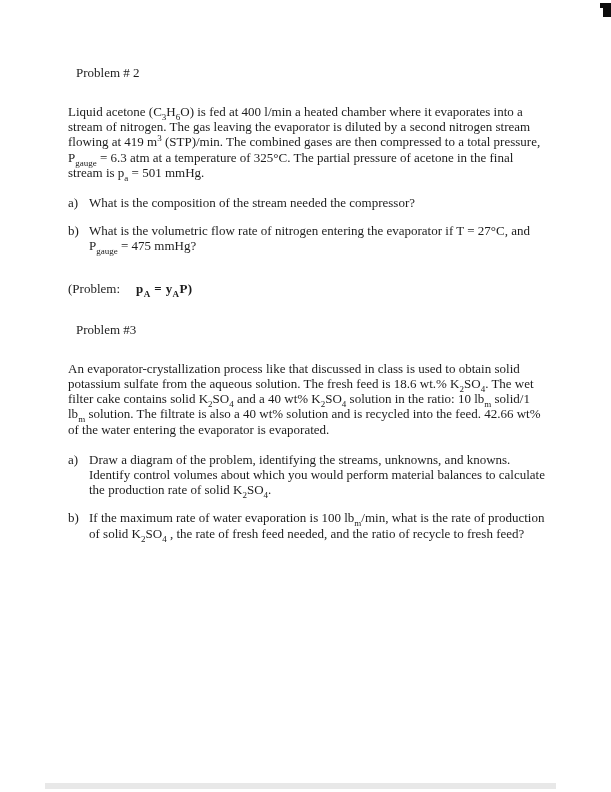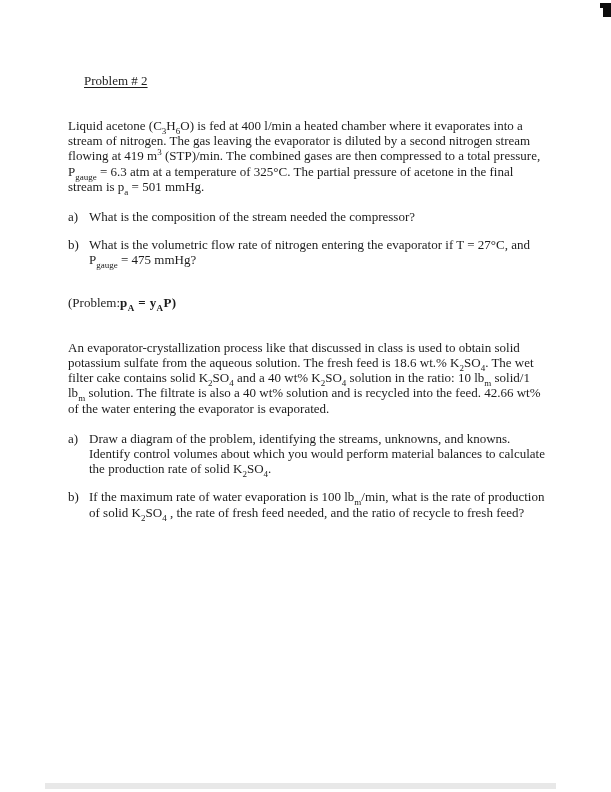--- a/index.html
+++ b/index.html
@@ -34,39 +34,38 @@
     position: absolute;
     left: 68px;
     top: 57px;
     width: 478px;
     font-size: 13px;
     line-height: 15.2px;
   }
   .title {
     font-size: 13px;
     font-weight: normal;
-    text-decoration: underline;
     text-underline-offset: 2px;
-    margin: 16px;
+    margin: 8px;
     line-height: 15px;
   }
   .intro { margin: 13px 0 0 0; }
   .part { display: flex; margin-top: 13px; }
   .part.first { margin-top: 15px; }
   .part-label { flex: 0 0 21px; }
   .part-text { flex: 1; }
   .note { margin-top: 27px; }
   .note .math {
     font-weight: bold;
-    margin-left: 0;
+    margin-left: 16px;
     letter-spacing: 0.4px;
   }
   .problem + .problem { margin-top: 26px; display: block; }
   .problem { display: block; }
-  .problem .intro { margin-top: 30px; }
+  .problem .intro { margin-top: 24px; }
   sub { font-size: 9px; line-height: 0; }
   sup { font-size: 9px; line-height: 0; }
   .scan-edge {
     position: absolute;
     left: 45px;
     bottom: 3px;
     width: 511px;
     height: 6px;
     background: var(--scan_edge, #e8e8e8);
   }
@@ -90,20 +89,21 @@
       <div class="part">
         <span class="part-label">b)</span>
         <span class="part-text">What is the volumetric flow rate of nitrogen entering the evaporator if T = 27°C, and P<sub>gauge</sub> = 475 mmHg?</span>
       </div>
       <p class="note">
         <span>(Problem:</span><span class="math">p<sub>A</sub> = y<sub>A</sub>P)</span>
       </p>
     </section>
 
     <section class="problem">
+      <h2 class="title">Problem #3</h2>
       <p class="intro">An evaporator-crystallization process like that discussed in class is used to obtain solid potassium sulfate from the aqueous solution.  The fresh feed is 18.6 wt.% K<sub>2</sub>SO<sub>4</sub>.  The wet filter cake  contains solid K<sub>2</sub>SO<sub>4</sub> and a 40 wt% K<sub>2</sub>SO<sub>4</sub> solution in the ratio: 10 lb<sub>m</sub> solid/1 lb<sub>m</sub> solution.  The filtrate is also a 40 wt% solution and is recycled into the feed.  42.66 wt% of the water entering the evaporator is evaporated.</p>
       <div class="part first">
         <span class="part-label">a)</span>
         <span class="part-text">Draw a diagram of the problem, identifying the streams, unknowns, and knowns.  Identify control volumes about which you would perform material balances to calculate the production rate of solid K<sub>2</sub>SO<sub>4</sub>.</span>
       </div>
       <div class="part">
         <span class="part-label">b)</span>
         <span class="part-text">If the maximum rate of water evaporation is 100 lb<sub>m</sub>/min, what is the rate of production of solid K<sub>2</sub>SO<sub>4</sub> , the rate of fresh feed needed, and the ratio of recycle to fresh feed?</span>
       </div>
     </section>

